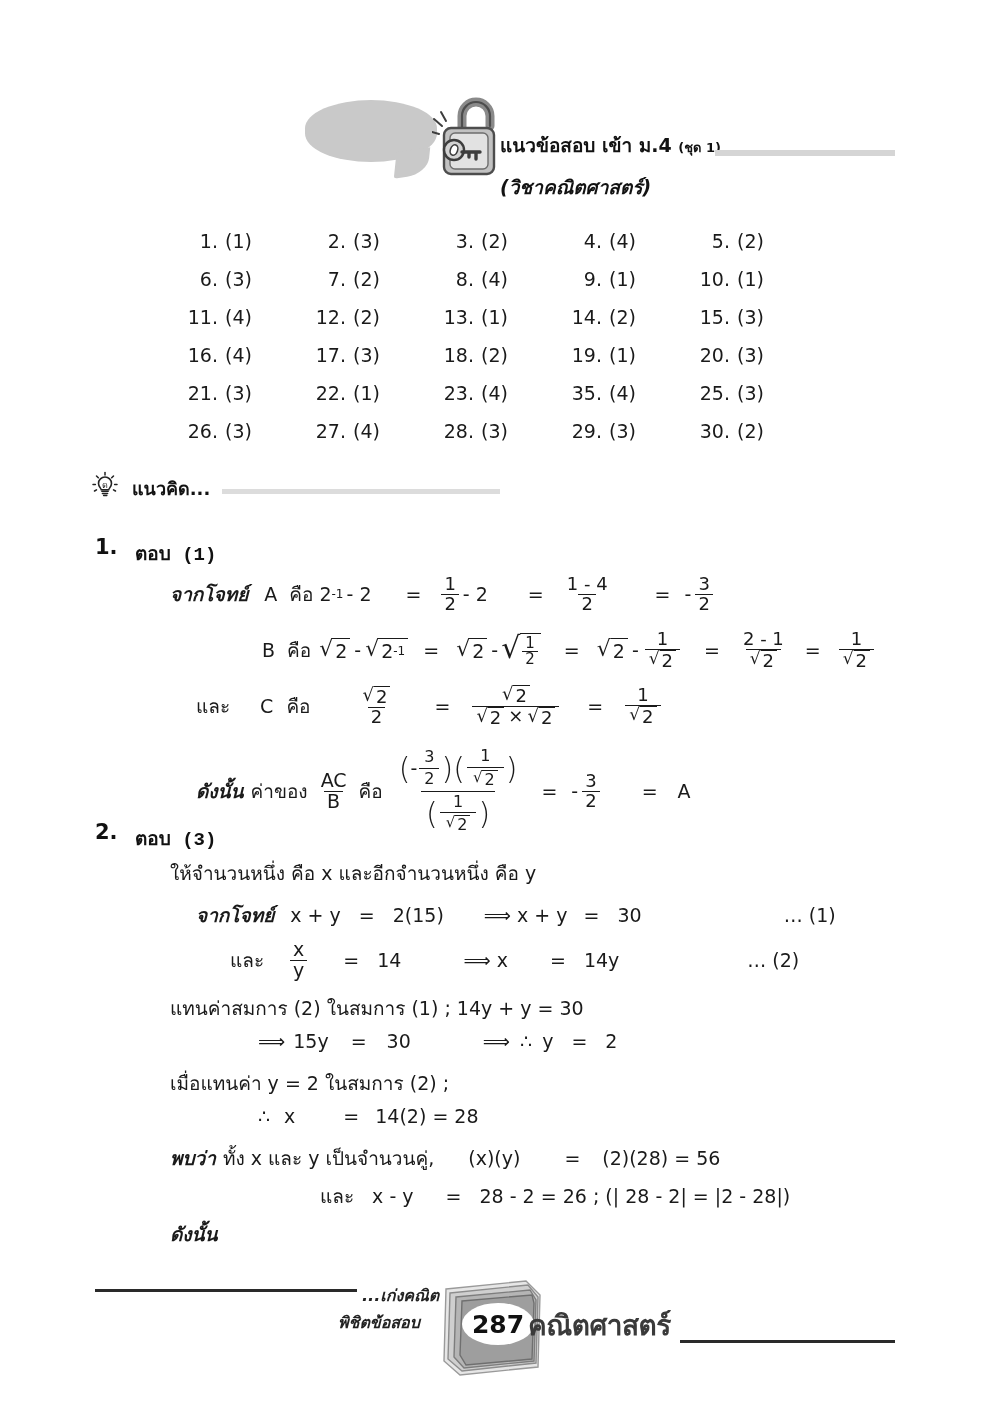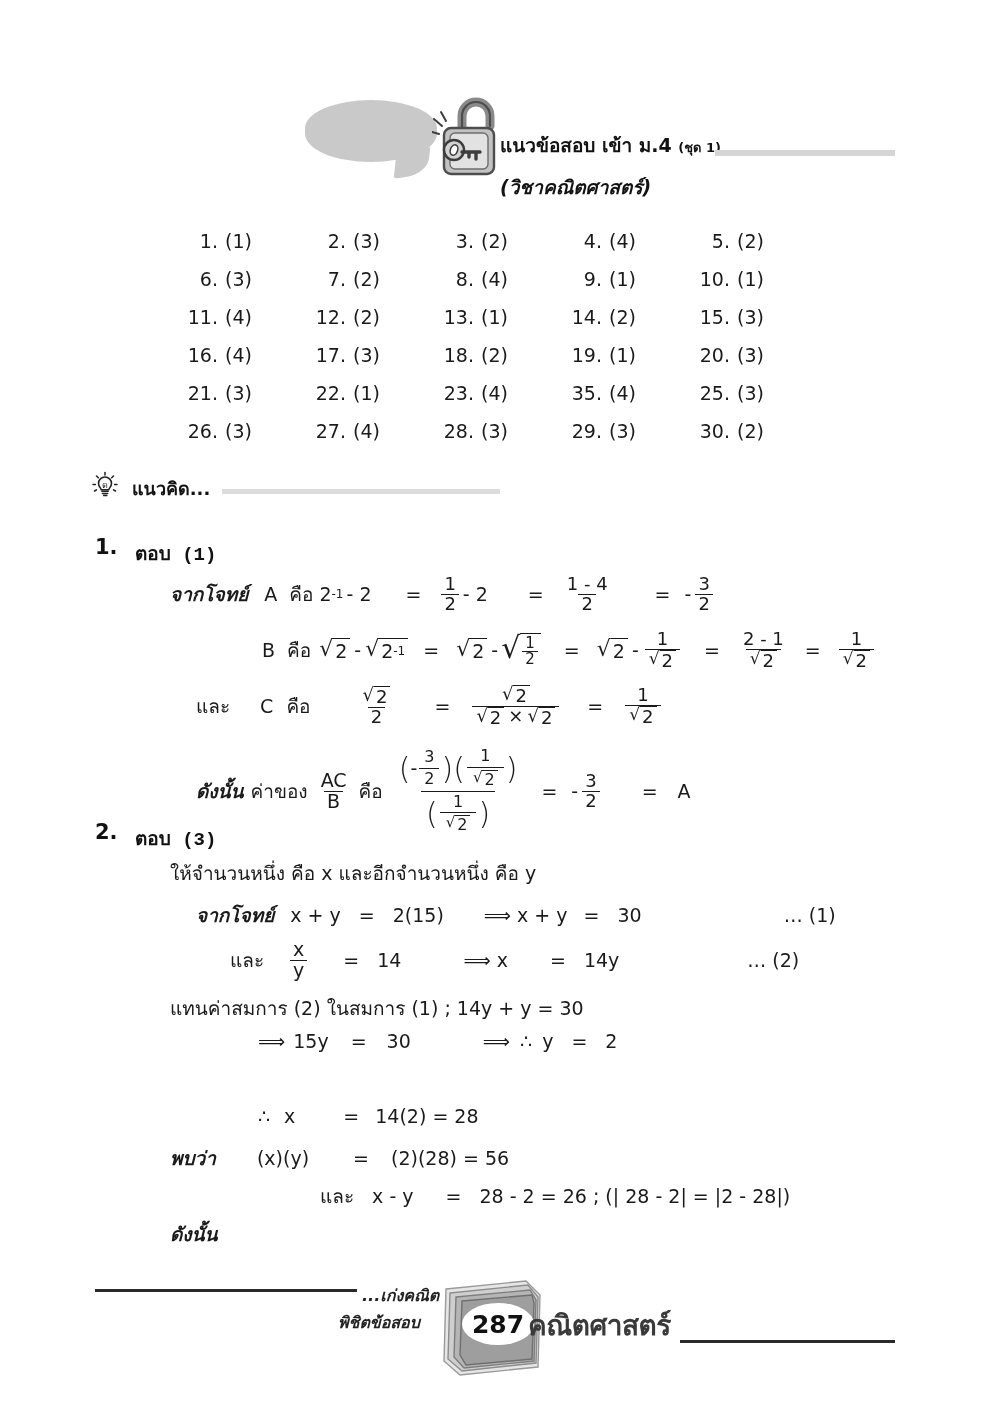--- a/index.html
+++ b/index.html
@@ -603,34 +603,36 @@
     <span style="width:10px"></span>
     <span>∴</span>
     <span style="width:10px"></span>
     <span>y</span>
     <span style="width:18px"></span>
     <span>=</span>
     <span style="width:18px"></span>
     <span>2</span>
   </div>
 
+  <div class="line" style="left:170px; top:1068px;">เมื่อแทนค่า y = 2 ในสมการ (2) ;</div>
 
   <div class="line" style="left:258px; top:1105px;">
     <span>∴</span>
     <span style="width:14px"></span>
     <span>x</span>
     <span style="width:48px"></span>
     <span>=</span>
     <span style="width:16px"></span>
     <span>14(2)  =   28</span>
   </div>
 
   <div class="line" style="left:170px; top:1143px;">
     <span class="it bd">พบว่า</span>
     <span style="width:7px"></span>
+    <span>ทั้ง x และ y เป็นจำนวนคู่,</span>
     <span style="width:34px"></span>
     <span>(x)(y)</span>
     <span style="width:44px"></span>
     <span>=</span>
     <span style="width:22px"></span>
     <span>(2)(28) = 56</span>
   </div>
 
   <div class="line" style="left:320px; top:1181px;">
     <span>และ</span>

